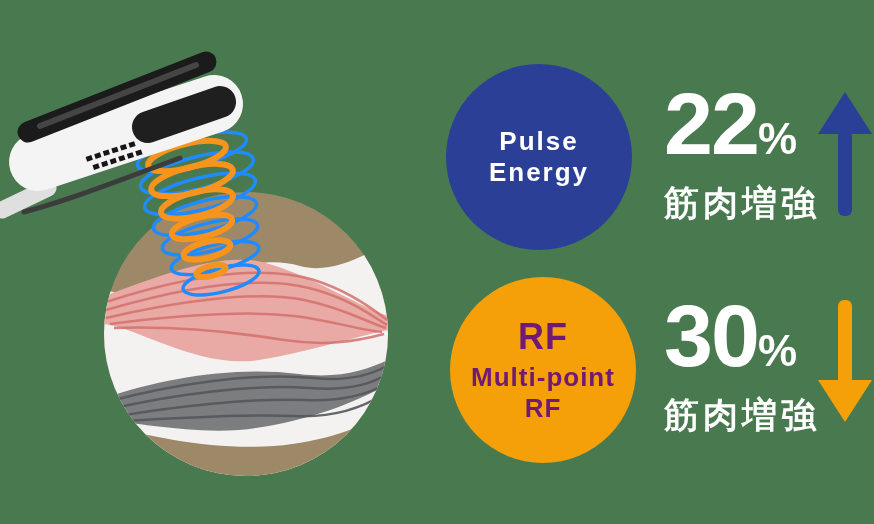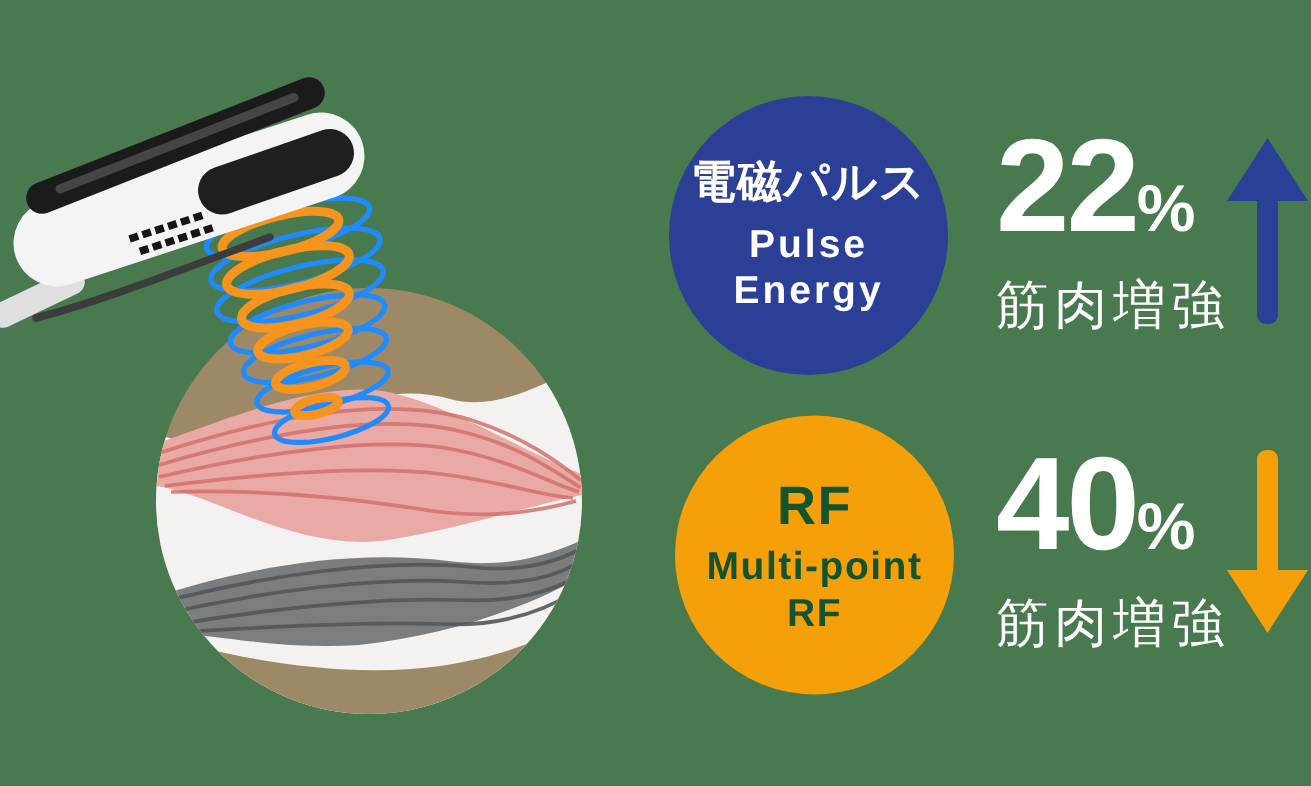--- a/index.html
+++ b/index.html
@@ -9,33 +9,33 @@
   
   .tissue-circle{position:absolute;left:104px;top:192px;width:284px;height:284px;
     border-radius:50%;overflow:hidden;}
   .coils-svg{position:absolute;left:0;top:0;width:874px;height:524px;pointer-events:none;}
   .device-svg{position:absolute;left:0;top:0;width:300px;height:240px;}
 
   
   .energy-circle{position:absolute;border-radius:50%;display:flex;flex-direction:column;
     align-items:center;justify-content:center;text-align:center;}
   .energy-blue{left:446px;top:64px;width:186px;height:186px;background:#2b3f97;color:#ffffff;}
-  .energy-orange{left:450px;top:277px;width:186px;height:186px;background:#f5a009;color:#14532d;}
+  .energy-orange{left:450px;top:277px;width:186px;height:186px;background:#f5a009;color:#701a75;}
   .energy-title{font-weight:700;font-size:30px;letter-spacing:1px;line-height:1.1;margin-bottom:9px;}
   .energy-orange .energy-title{font-size:36px;margin-bottom:6px;}
   .energy-sub{font-weight:700;font-size:26px;line-height:1.18;letter-spacing:2px;}
   .energy-orange .energy-sub{letter-spacing:1px;}
 
   
   .stat{position:absolute;color:#ffffff;}
   .stat-1{left:664px;top:80px;}
   .stat-2{left:664px;top:292px;}
   .stat-number{font-weight:700;font-size:88px;line-height:1;letter-spacing:-2px;}
   .stat-unit{font-weight:700;font-size:44px;letter-spacing:0;}
-  .stat-label{font-weight:400;font-size:35px;letter-spacing:4px;margin-top:12px;white-space:nowrap;}
+  .stat-label{font-weight:700;font-size:35px;letter-spacing:4px;margin-top:12px;white-space:nowrap;}
   .arrow{position:absolute;width:54px;}
   .arrow-up{left:818px;top:92px;height:124px;}
   .arrow-down{left:818px;top:300px;height:122px;}
 </style>
 </head>
 <body>
 
 <div class="stage">
 
   <div class="tissue-circle">
@@ -108,42 +108,41 @@
       <rect x="92" y="158" width="6" height="5"></rect>
         <rect x="101" y="158" width="6" height="5"></rect>
       <rect x="110" y="158" width="6" height="5"></rect>
         <rect x="119" y="158" width="6" height="5"></rect>
       <rect x="128" y="158" width="6" height="5"></rect>
         <rect x="137" y="158" width="6" height="5"></rect>
     </g>
   </svg>
 
   <div class="energy-circle energy-blue">
-    <div class="energy-title">電磁パルス</div>
     <div class="energy-sub">Pulse</div>
     <div class="energy-sub">Energy</div>
   </div>
 
   <div class="energy-circle energy-orange">
     <div class="energy-title">RF</div>
     <div class="energy-sub">Multi-point</div>
     <div class="energy-sub">RF</div>
   </div>
 
   <div class="stat stat-1">
     <div class="stat-number"><span>22</span><span class="stat-unit">%</span></div>
     <div class="stat-label">筋肉増強</div>
   </div>
   <svg class="arrow arrow-up" viewBox="0 0 54 124">
     <polygon points="27,0 54,42 0,42" fill="#2a3f96"></polygon>
     <rect x="20" y="38" width="14" height="86" rx="6" fill="#2a3f96"></rect>
   </svg>
 
   <div class="stat stat-2">
-    <div class="stat-number"><span>40</span><span class="stat-unit">%</span></div>
+    <div class="stat-number"><span>30</span><span class="stat-unit">%</span></div>
     <div class="stat-label">筋肉増強</div>
   </div>
   <svg class="arrow arrow-down" viewBox="0 0 54 122">
     <rect x="20" y="0" width="14" height="86" rx="6" fill="#f5a009"></rect>
     <polygon points="0,80 54,80 27,122" fill="#f5a009"></polygon>
   </svg>
 
 </div>
 
 </body></html>

